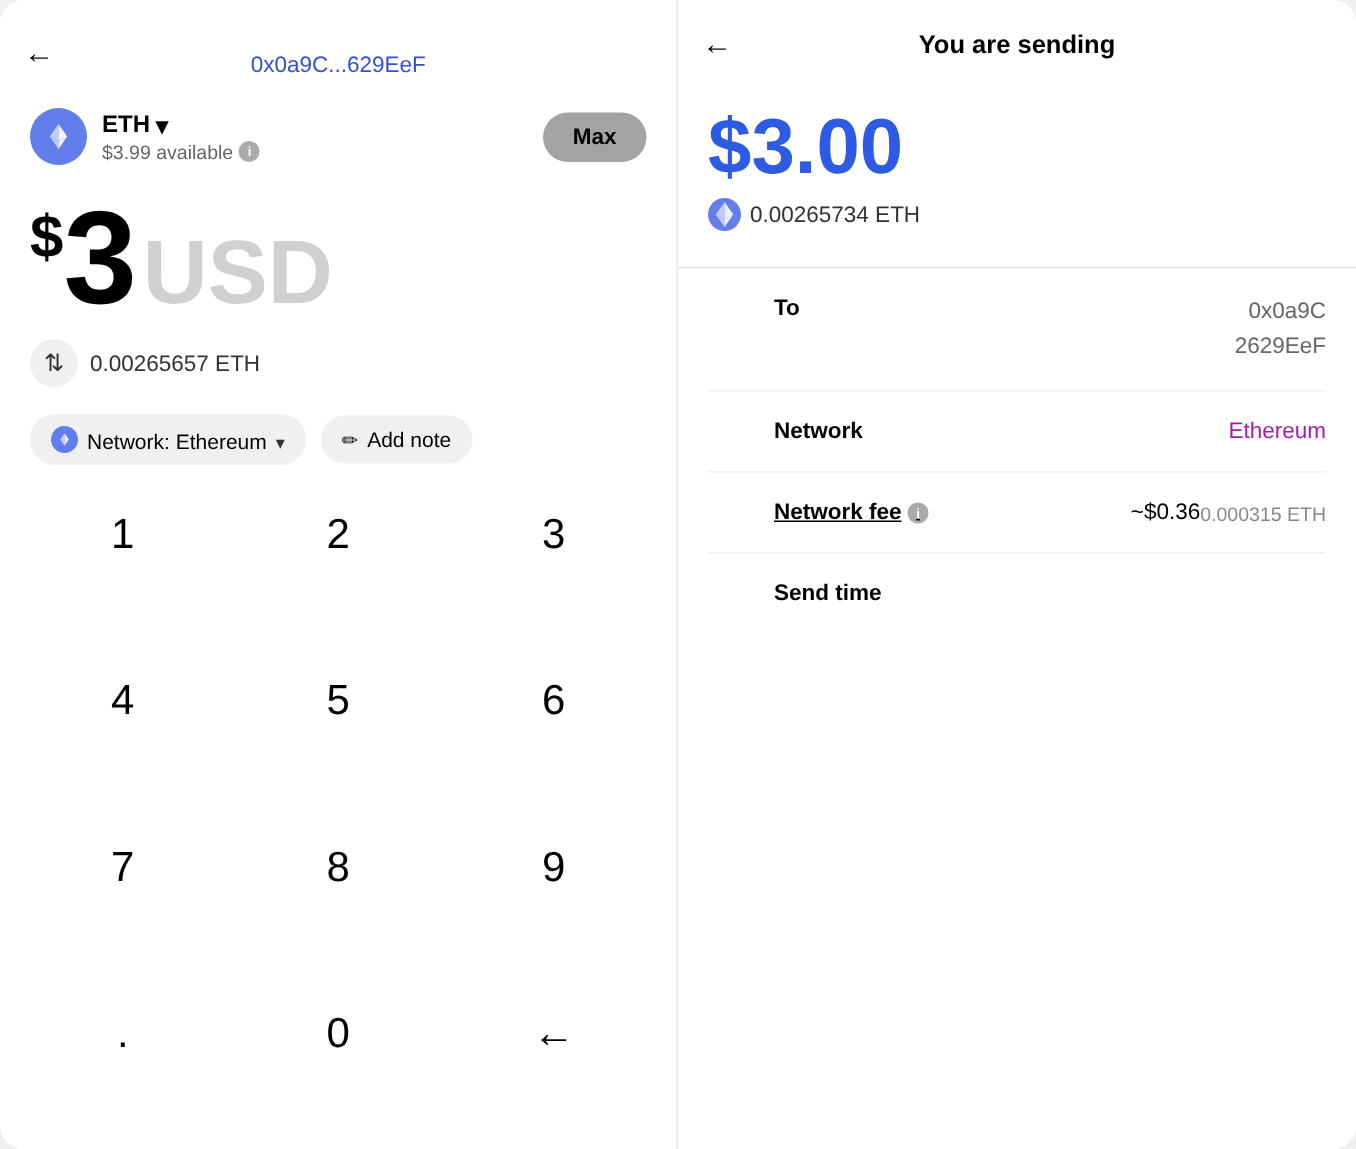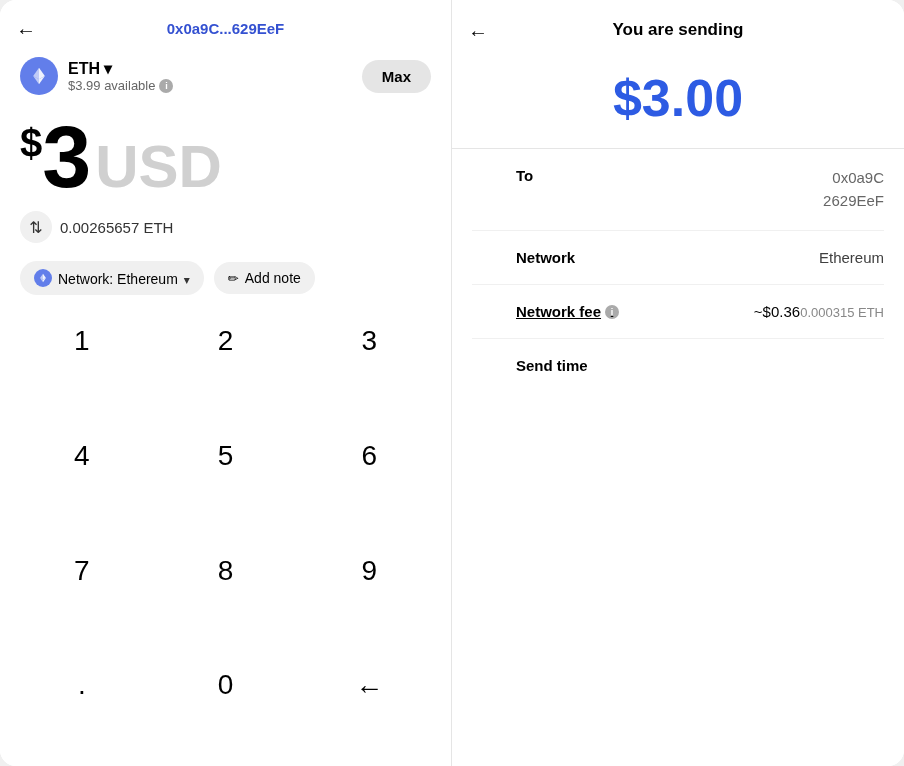--- a/index.html
+++ b/index.html
@@ -41,21 +41,22 @@
     .back-arrow {
       position: absolute;
       left: 16px;
       font-size: 20px;
       color: #000;
       cursor: pointer;
     }
     .address-label {
       color: #3451d1;
       font-size: 15px;
-      font-weight: 700;
+      font-weight: 400;
+      margin-top: 15px;
     }
     .token-row {
       display: flex;
       align-items: center;
       justify-content: space-between;
       padding: 8px 20px;
     }
     .token-info {
       display: flex;
       align-items: center;
@@ -99,21 +100,21 @@
       border-radius: 50%;
       background: #aaa;
       color: #fff;
       font-size: 9px;
       display: inline-flex;
       align-items: center;
       justify-content: center;
       font-weight: bold;
     }
     .max-btn {
-      background: #e5e5e5;
+      background: #a3a3a3;
       border: none;
       border-radius: 20px;
       padding: 8px 20px;
       font-size: 15px;
       font-weight: 600;
       color: #000;
       cursor: pointer;
     }
     .amount-display {
       display: flex;
@@ -261,21 +262,21 @@
       cursor: pointer;
     }
     .sending-title {
       font-size: 17px;
       font-weight: 700;
       color: #000;
     }
     .send-amount-section {
       display: flex;
       flex-direction: column;
-      align-items: center;
+      align-items: flex-start;
       padding: 20px 20px 24px;
       border-bottom: 1px solid #e5e5e5;
     }
     .send-dollar-amount {
       font-size: 52px;
       font-weight: 700;
       color: #2d5be3;
       line-height: 1;
     }
     .send-eth-row {
@@ -305,21 +306,21 @@
       border-bottom: none;
     }
     .detail-label {
       font-size: 15px;
       font-weight: 700;
       color: #000;
       margin-left: 44px;
     }
     .detail-value {
       font-size: 15px;
-      color: #404040;
+      color: #a21caf;
       text-align: right;
     }
     .detail-value-address {
       font-size: 15px;
       color: #666;
       text-align: right;
       line-height: 1.5;
     }
     .detail-value-fee {
       display: flex;
@@ -443,20 +444,31 @@
   </div>
 
   <div class="right-panel">
     <div class="right-header">
       <span class="right-back-arrow">←</span>
       <span class="sending-title">You are sending</span>
     </div>
 
     <div class="send-amount-section">
       <span class="send-dollar-amount">$3.00</span>
+      <div class="send-eth-row">
+        <div class="eth-icon" style="width:22px;height:22px;">
+          <svg width="12" height="12" viewBox="0 0 24 24" fill="none">
+            <polygon points="12,2 12,16 5,12" fill="rgba(255,255,255,0.6)"></polygon>
+            <polygon points="12,2 19,12 12,16" fill="rgba(255,255,255,0.9)"></polygon>
+            <polygon points="12,16 5,12 12,22" fill="rgba(255,255,255,0.6)"></polygon>
+            <polygon points="12,16 19,12 12,22" fill="rgba(255,255,255,0.9)"></polygon>
+          </svg>
+        </div>
+        <span class="send-eth-text">0.00265734 ETH</span>
+      </div>
     </div>
 
     <div class="details-section">
       <div class="detail-row">
         <span class="detail-label">To</span>
         <div class="detail-value-address">
           <div>0x0a9C</div>
           <div>2629EeF</div>
         </div>
       </div>

